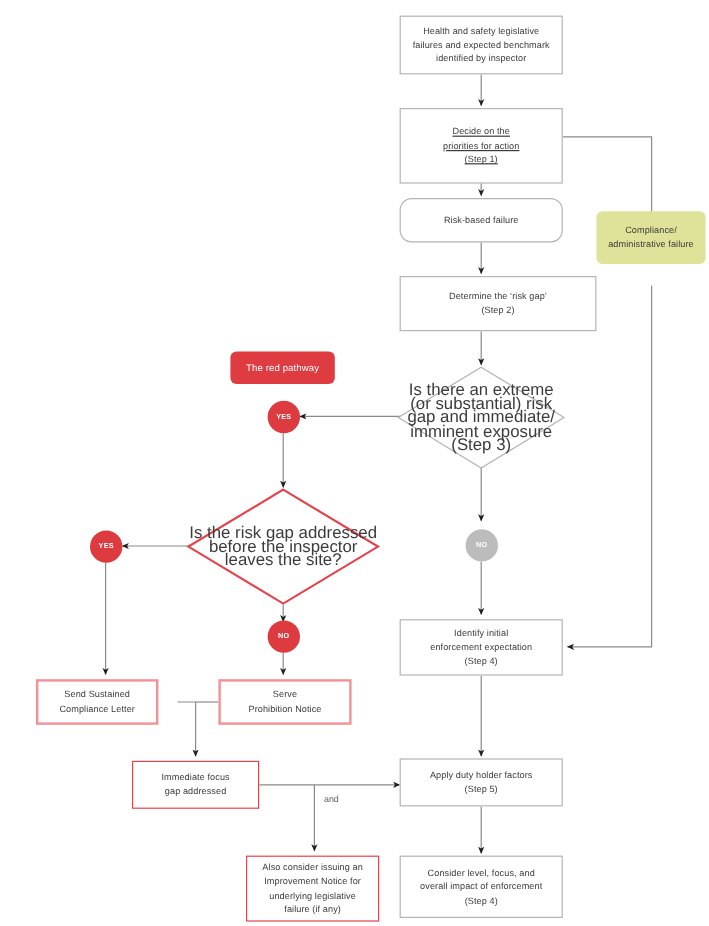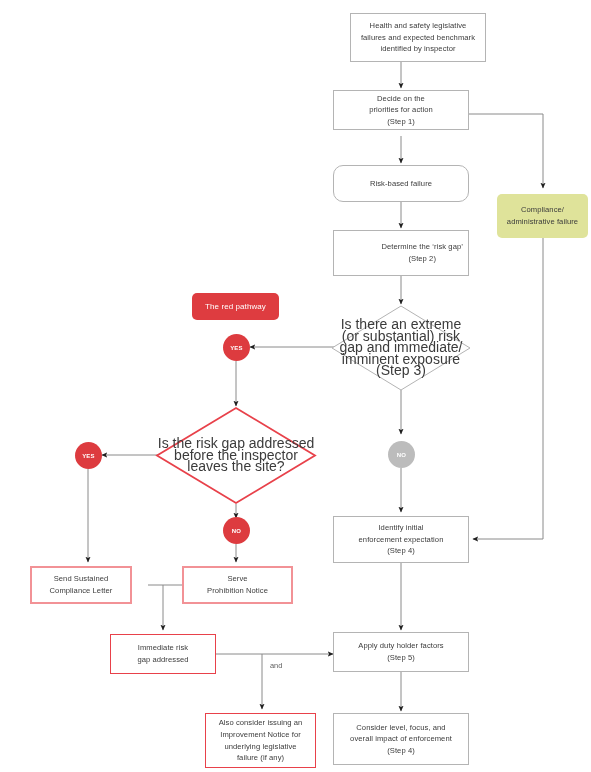--- a/index.html
+++ b/index.html
@@ -156,42 +156,42 @@
       <path d="M216,654 L333,654" marker-end="url(#ah)"></path>
 
       <path d="M262,654 L262,709" marker-end="url(#ah)"></path>
 
       <path d="M401,563 L401,630" marker-end="url(#ah)"></path>
 
       <path d="M401,672 L401,711" marker-end="url(#ah)"></path>
     </g>
   </svg>
 
-  <div class="node box" style="left:333px; top:13px; width:136px; height:49px;margin-left:17px;">
+  <div class="node box" style="left:333px; top:13px; width:136px; height:49px;">
     <span class="txt">Health and safety legislative
 failures and expected benchmark
 identified by inspector</span>
   </div>
 
-  <div class="node box" style="left:333px; top:90px; width:136px; height:40px;">
+  <div class="node box" style="left:333px; top:90px; width:136px; height:63px;text-decoration:underline;">
     <span class="txt">Decide on the
 priorities for action
 (Step 1)</span>
   </div>
 
   <div class="node box" style="left:333px; top:165px; width:136px; height:37px;border-radius:10px;">
     <span class="txt">Risk-based failure</span>
   </div>
 
-  <div class="node box" style="left:333px; top:230px; width:136px; height:46px;justify-content:flex-end;">
+  <div class="node box" style="left:333px; top:230px; width:164px; height:46px;">
     <span class="txt">Determine the ‘risk gap’
 (Step 2)</span>
   </div>
 
-  <div class="node box-green" style="left:497px; top:194px; width:91px; height:44px;">
+  <div class="node box-green" style="left:497px; top:176px; width:91px; height:44px;">
     <span class="txt">Compliance/
 administrative failure</span>
   </div>
 
   <div class="node pill-red" style="left:192px; top:293px; width:87px; height:27px;">
     <span class="txt">The red pathway</span>
   </div>
 
   <div class="node box" style="left:333px; top:516px; width:136px; height:47px;">
     <span class="txt">Identify initial
@@ -203,21 +203,21 @@
     <span class="txt">Send Sustained
 Compliance Letter</span>
   </div>
 
   <div class="node box-red-soft" style="left:182px; top:566px; width:111px; height:38px;text-align:center;">
     <span class="txt">Serve
 Prohibition Notice</span>
   </div>
 
   <div class="node box-red" style="left:110px; top:634px; width:106px; height:40px;">
-    <span class="txt">Immediate risk
+    <span class="txt">Immediate focus
 gap addressed</span>
   </div>
 
   <div class="node box-red" style="left:205px; top:713px; width:111px; height:55px;">
     <span class="txt">Also consider issuing an
 Improvement Notice for
 underlying legislative
 failure (if any)</span>
   </div>
 

